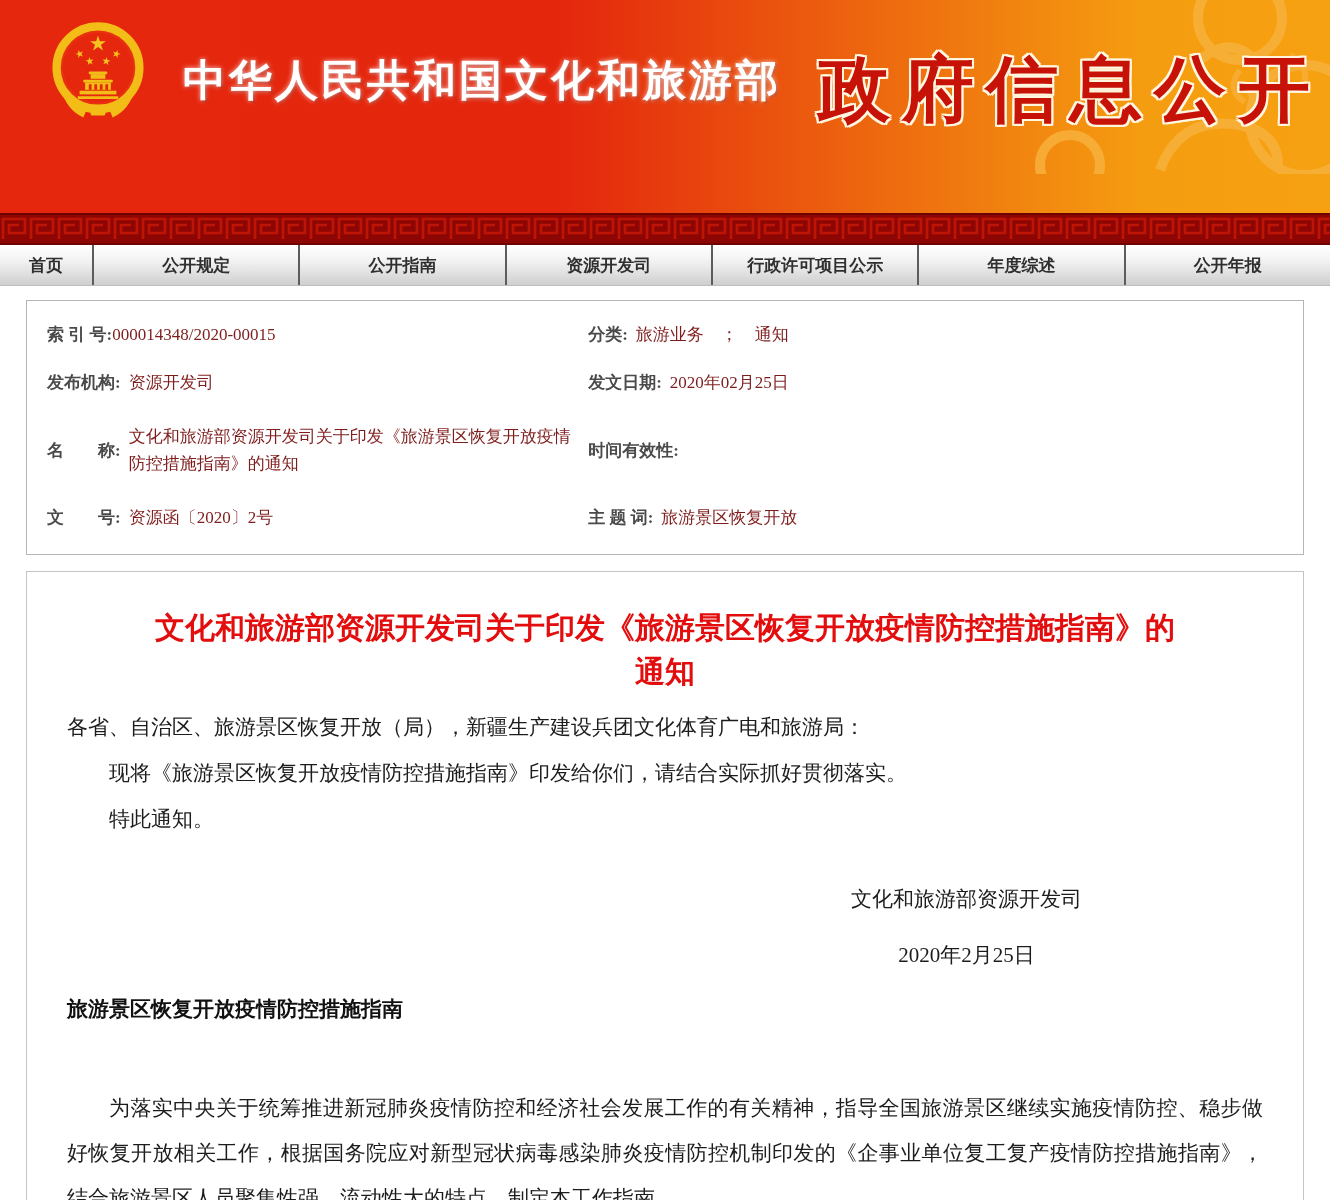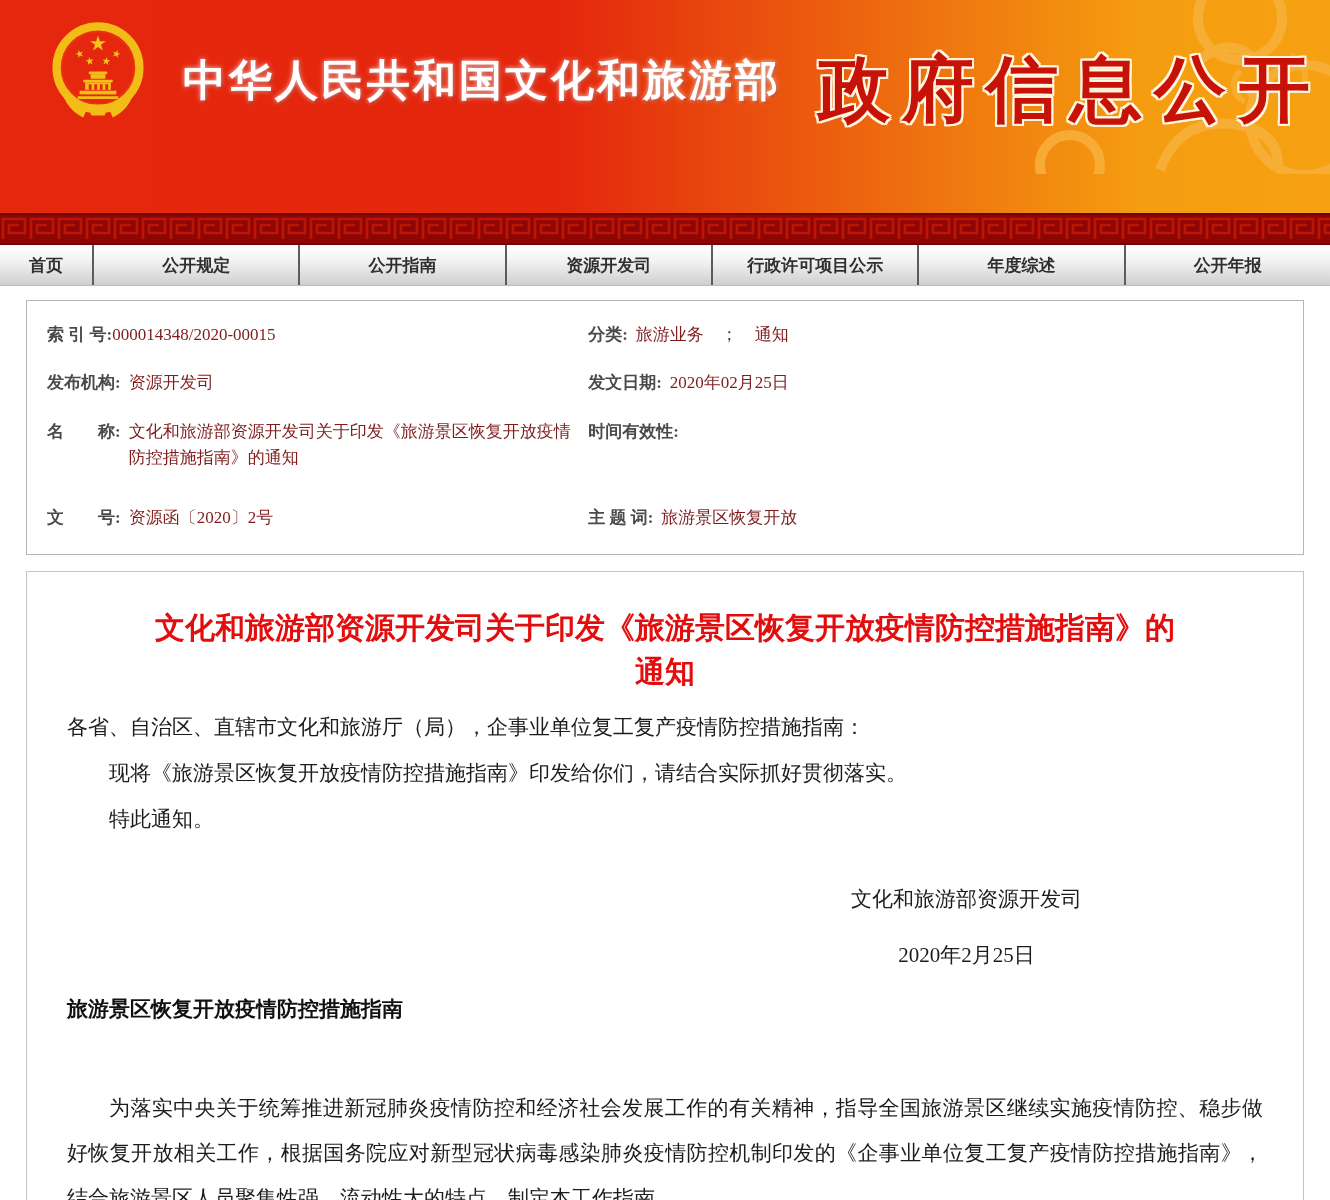--- a/index.html
+++ b/index.html
@@ -51,21 +51,21 @@
   }
   .nav-item.first{flex:0 0 92px;}
   .nav-item + .nav-item{border-left:2px solid #5c5c5c;}
 
   
   .meta-box{
     margin:14px 26px 0;border:1px solid #b5b5b5;background:#fff;
     padding:10px 16px 12px;
   }
   .meta-grid{display:grid;grid-template-columns:43.5% 56.5%;}
-  .meta-cell{display:flex;align-items:flex-start;padding:11px 4px;font-size:17px;line-height:1.55;}
+  .meta-cell{display:flex;align-items:center;padding:11px 4px;font-size:17px;line-height:1.55;}
   .meta-label{font-weight:bold;color:#4a4a4a;white-space:pre;flex:0 0 auto;}
   .meta-value{color:#7f1d1d;margin-left:8px;}
   .meta-cell.tall{min-height:64px;}
 
   
   .doc-box{
     margin:16px 26px 0;border:1px solid #c4c4c4;background:#fff;
     padding:34px 40px 0;height:640px;overflow:hidden;
   }
   .doc-title{
@@ -209,21 +209,21 @@
       <span class="meta-label">主 题 词:</span>
         <span class="meta-value">旅游景区恢复开放</span>
     </div>
   </div>
 </div>
 
 <div class="doc-box">
   <h1 class="doc-title">文化和旅游部资源开发司关于印发《旅游景区恢复开放疫情防控措施指南》的通知</h1>
 
   <div class="doc-body">
-    <p>各省、自治区、直辖市文化和旅游厅（局），企事业单位复工复产疫情防控措施指南：</p>
+    <p>各省、自治区、旅游景区恢复开放（局），新疆生产建设兵团文化体育广电和旅游局：</p>
     <p class="p-indent">现将《旅游景区恢复开放疫情防控措施指南》印发给你们，请结合实际抓好贯彻落实。</p>
     <p class="p-indent">特此通知。</p>
 
     <div class="sign-block">
       <p>文化和旅游部资源开发司</p>
       <p>2020年2月25日</p>
     </div>
 
     <p class="doc-subtitle">旅游景区恢复开放疫情防控措施指南</p>
 

